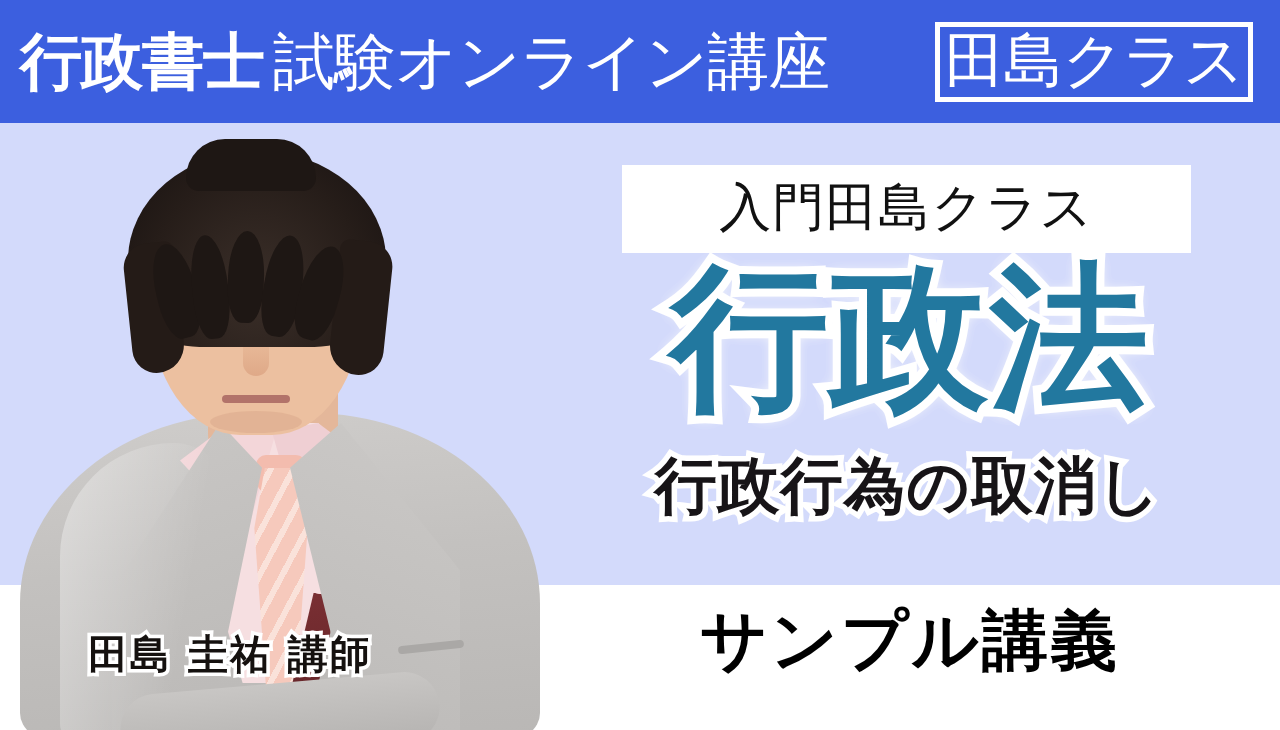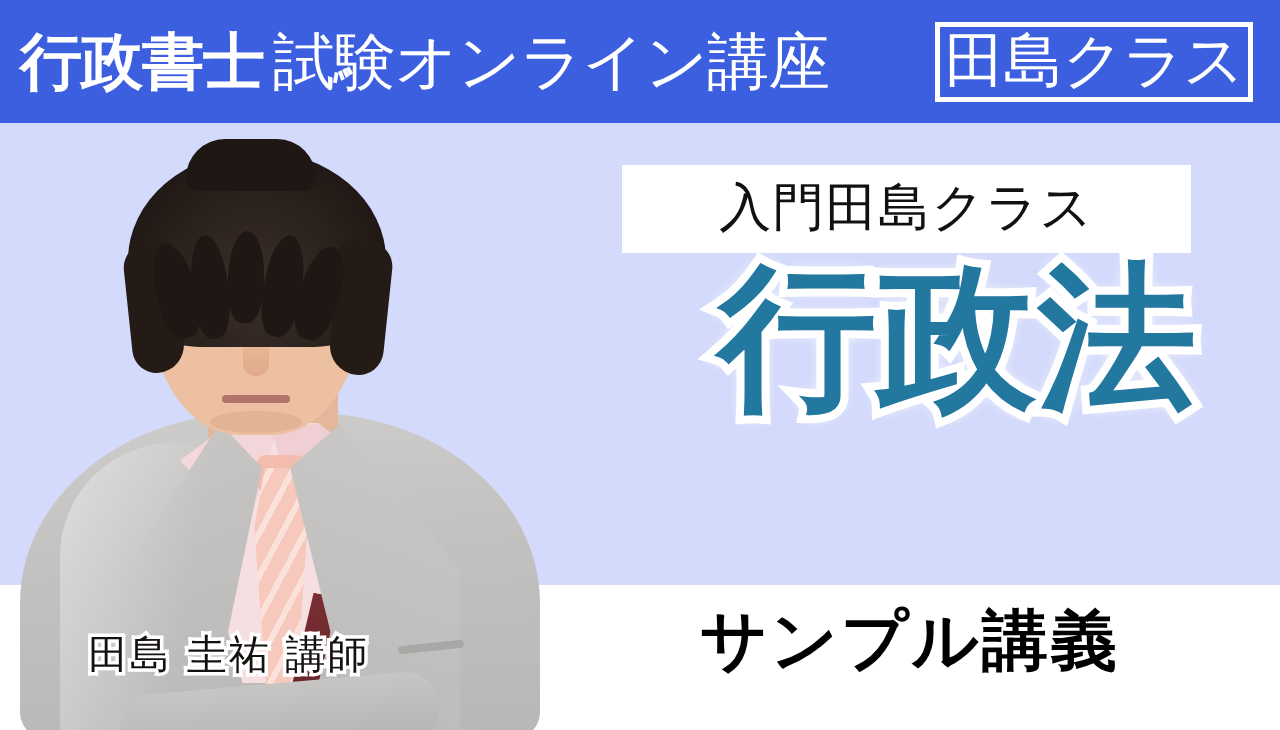--- a/index.html
+++ b/index.html
@@ -307,21 +307,21 @@
     position: relative;
     top: -2px;
   }
   .kicker-text .k-strong { font-weight: 400; }
   .kicker-text .k-light { font-weight: 400; }
 
   .hero-title {
     position: absolute;
     left: 622px; top: 258px;
     width: 576px;
-    text-align: right;
+    text-align: center;
     font-size: 158px;
     font-weight: 700;
     line-height: 1;
     color: #22789f;
     letter-spacing: 2px;
     white-space: nowrap;
     -webkit-text-stroke: 16px #ffffff;
     paint-order: stroke fill;
     text-shadow:
        0 0 16px #ffffff,
@@ -353,21 +353,21 @@
     line-height: 1;
     color: #000000;
     letter-spacing: 3px;
     white-space: nowrap;
   }
 
   .name-badge {
     position: absolute;
     left: 88px; top: 634px;
     font-size: 40px;
-    font-weight: 400;
+    font-weight: 700;
     line-height: 1;
     color: #15110f;
     letter-spacing: 2px;
     white-space: nowrap;
     -webkit-text-stroke: 7px #ffffff;
     paint-order: stroke fill;
   }
 </style>
 </head>
 <body>
@@ -427,18 +427,19 @@
   </div>
 
   <div class="kicker-box">
     <div class="kicker-text">
       <span class="k-strong">入門</span><span class="k-light">田島クラス</span>
     </div>
   </div>
 
   <div class="hero-title">行政法</div>
 
+  <div class="hero-sub">行政行為の取消し</div>
 
   <div class="footer-text">サンプル講義</div>
 
   <div class="name-badge">田島 圭祐 講師</div>
 
 </div>
 
 </body></html>

